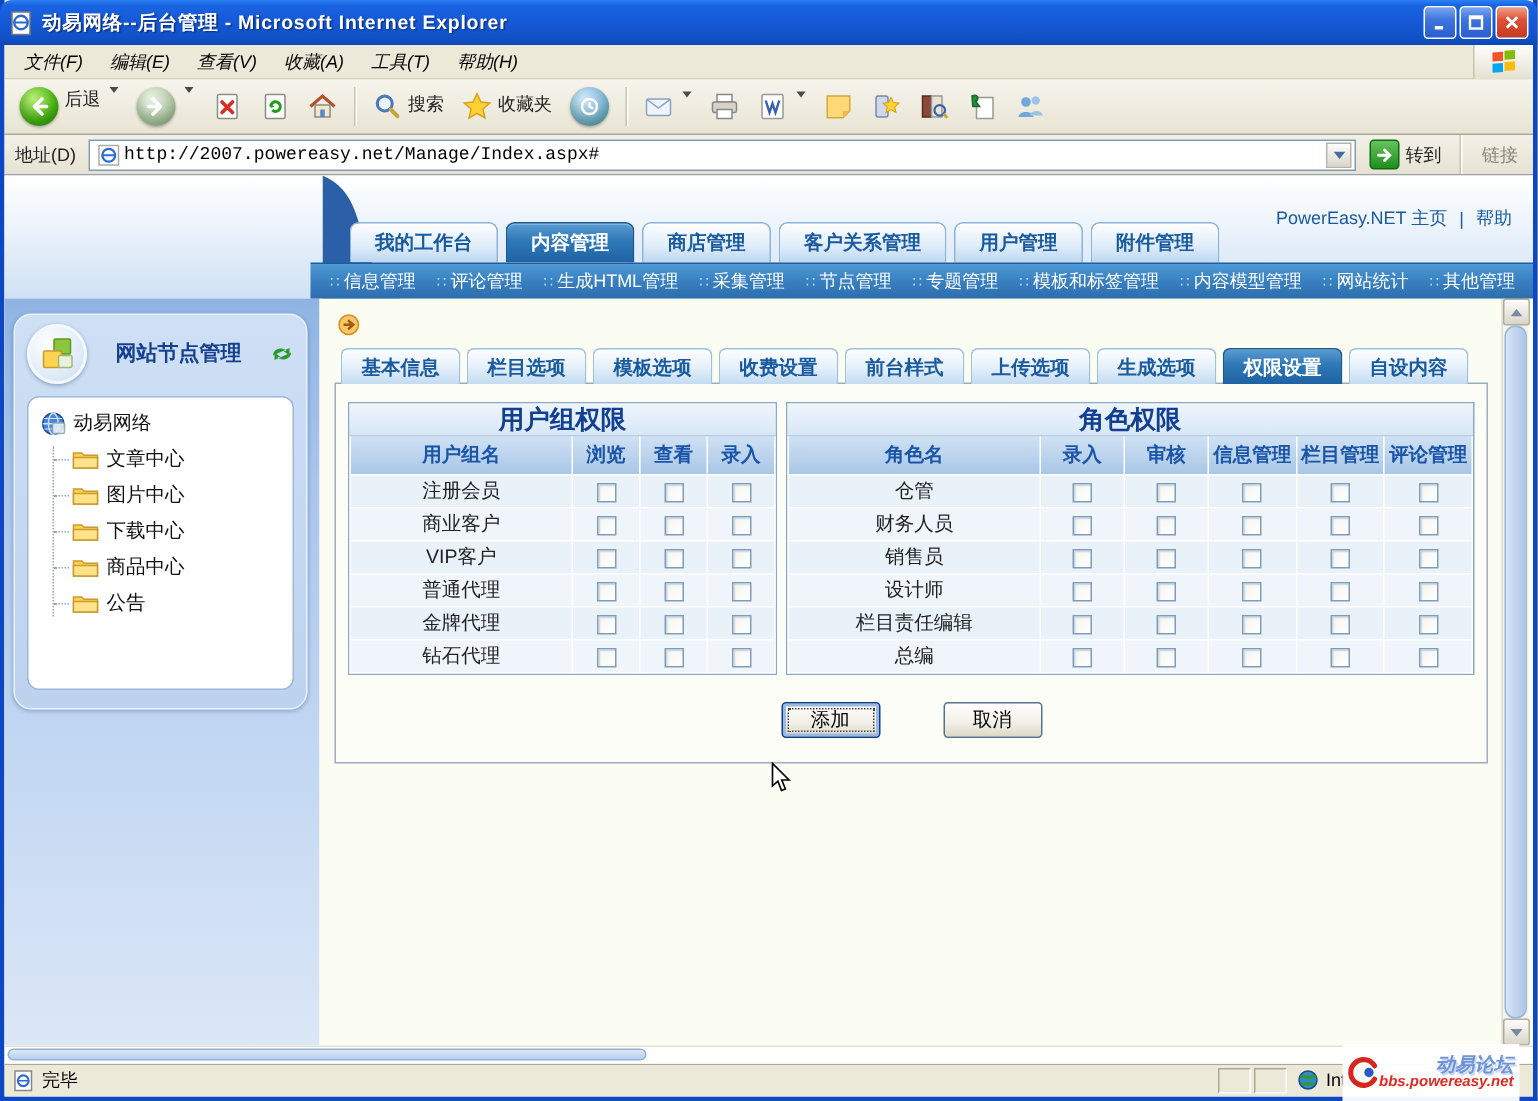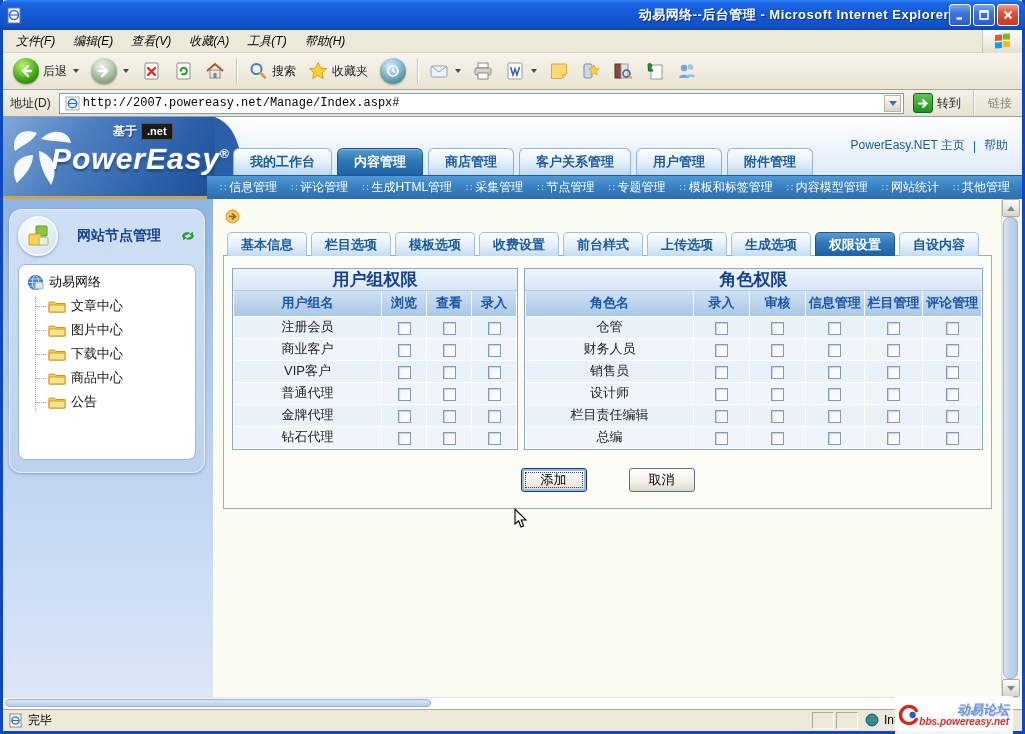--- a/index.html
+++ b/index.html
@@ -6,21 +6,21 @@
   html,body { width:1025px; height:734px; overflow:hidden; }
   body { font-family:"Liberation Sans", sans-serif; background:#000; }
 
   .window { width:1025px; height:734px; display:flex; flex-direction:column;
             border-left:3px solid #0d47c4; border-right:3px solid #0d47c4; border-bottom:3px solid #0d47c4;
             background:#ECE9D8; }
 
   
   .titlebar { height:30px; margin:0 -3px; display:flex; align-items:center; padding:0 6px;
     background:linear-gradient(180deg,#2a80f2 0%, #1a63e2 12%, #155ad8 45%, #1151c6 85%, #0c46b4 100%);
-    border-radius:8px 8px 0 0;text-align:right; }
+    border-radius:8px 8px 0 0; }
   .title-icon { width:17px; height:17px; margin-right:5px; flex:none; }
   .title-text { color:#fff; font-weight:bold; font-size:13px; letter-spacing:.5px;
     text-shadow:1px 1px 1px #0a2f7a; white-space:nowrap; overflow:hidden; flex:1; }
   .win-btns { display:flex; gap:2px; }
   .win-btn { width:22px; height:22px; border-radius:3px; border:1px solid #fff;
     background:linear-gradient(180deg,#7aa7f0 0%, #3e74dd 40%, #2a5ecf 100%);
     display:flex; align-items:center; justify-content:center; }
   .win-btn.close { background:linear-gradient(180deg,#f0a088 0%, #df5038 40%, #c63a22 100%); }
   .win-btn svg { width:12px; height:12px; }
 
@@ -28,21 +28,21 @@
   .menubar { height:23px; display:flex; align-items:center; background:#ECE9D8;
     border-bottom:1px solid #d8d4c2; padding-left:4px;font-style:italic; }
   .menu-item { font-size:12px; color:#000; padding:3px 9px; cursor:default; }
   .menubar .spacer { flex:1; }
   .win-logo { width:40px; height:23px; background:linear-gradient(180deg,#fdfdfb,#e4e1d2);
     border-left:1px solid #c9c5b2; display:flex; align-items:center; justify-content:center; }
 
   
   .toolbar { height:37px; display:flex; align-items:center; gap:4px; padding:0 6px;
     background:linear-gradient(180deg,#F6F4EC,#E8E4D4); border-bottom:1px solid #ACA899; }
-  .tb-btn { display:flex; align-items:center; gap:4px; padding:2px 4px; border-radius:3px; }
+  .tb-btn { display:flex; gap:4px; padding:2px 4px; border-radius:3px; }
   .tb-label { font-size:12px; color:#222; }
   .tb-sep { width:1px; height:26px; background:#c9c5b2; margin:0 3px; box-shadow:1px 0 0 #fff; }
   .caret { width:0; height:0; border-left:3px solid transparent; border-right:3px solid transparent;
     border-top:4px solid #4a4a44; margin-left:2px; }
   .circle-btn { width:26px; height:26px; border-radius:50%; display:flex; align-items:center; justify-content:center;
     box-shadow:inset 0 -6px 8px rgba(0,60,0,.25), 0 1px 2px rgba(0,0,0,.3); }
   .circle-back { background:radial-gradient(circle at 35% 30%, #b9ef77, #4db614 60%, #2f8f05); }
   .circle-fwd  { background:radial-gradient(circle at 35% 30%, #e9f2e2, #b9ccae 60%, #93a987); }
   .circle-hist { background:radial-gradient(circle at 35% 30%, #cfe9f7, #7fb6d9 60%, #4f8fb5); }
   .sm-icon { width:20px; height:20px; }
@@ -363,33 +363,20 @@
       </span>
       <span class="go-label">转到</span>
     </span>
     <span class="tb-sep"></span>
     <span class="links-label">链接</span>
   </div>
 
   <div class="page">
 
     <div class="hdr">
-      <div class="logo">
-        <svg class="dove" width="78" height="66" viewBox="0 0 78 66">
-          <path d="M30 8 C14 2 4 12 8 26 C16 20 26 16 30 8 Z" fill="#fff" opacity=".95"></path>
-          <path d="M34 14 C46 2 62 6 64 18 C52 16 42 16 34 14 Z" fill="#fff" opacity=".95"></path>
-          <path d="M26 30 C10 30 2 44 10 58 C20 48 26 40 26 30 Z" fill="#fff" opacity=".95"></path>
-          <path d="M32 26 C46 30 52 44 44 60 C36 48 32 38 32 26 Z" fill="#fff" opacity=".95"></path>
-        </svg>
-        <div class="logo-line1">
-          <span class="based-on">基于</span>
-          <span class="dotnet-badge">.net</span>
-        </div>
-        <div class="logo-word"><span>PowerEasy</span><span class="logo-reg">®</span></div>
-      </div>
       <svg class="logo-swoosh" viewBox="0 0 52 82" preserveAspectRatio="none">
         <path d="M0 0 C34 14 18 58 52 82 L0 82 Z" fill="#2b5fa8"></path>
       </svg>
       <div class="top-links">
         <span class="lnk">PowerEasy.NET 主页</span>
         <span>|</span>
         <span class="lnk">帮助</span>
       </div>
       <div class="ptabs">
         <span class="ptab">我的工作台</span>

